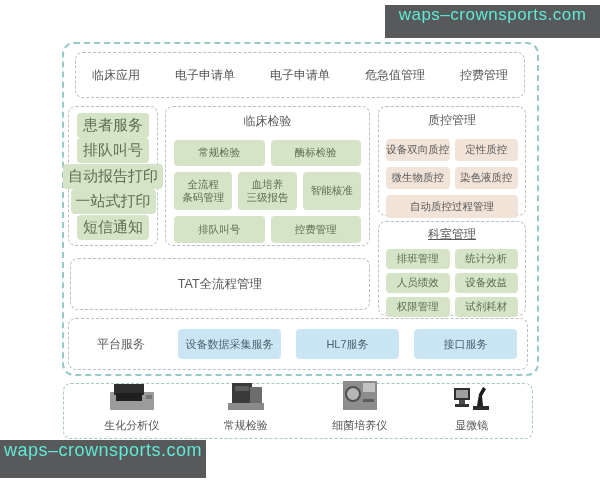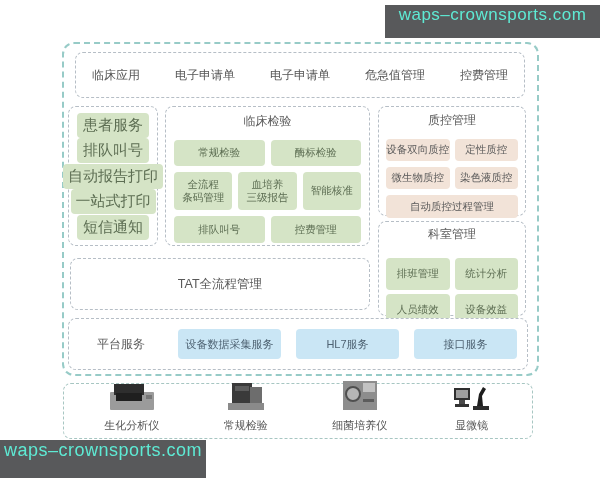--- a/index.html
+++ b/index.html
@@ -43,23 +43,23 @@
   .lab .row3 .gbox { height:27px; }
 
   
   .qc { left:378px; top:106px; width:148px; height:110px; padding:5px 7px; }
   .qc .row { gap:5px; }
   .qc .pbox { height:22px; }
   .qc .row3 .pbox { height:23px; }
 
   
   .dept { left:378px; top:221px; width:148px; height:95px; padding:4px 7px; }
-  .dept .sec-title { margin-bottom:15px; }
+  .dept .sec-title { margin-bottom:6px;text-decoration:underline; }
   .dept .row { gap:5px; margin-bottom:4px; }
-  .dept .gbox { height:32px; }
+  .dept .gbox { height:20px; }
 
   
   .tat { left:70px; top:258px; width:300px; height:52px;
          display:flex; align-items:center; justify-content:center; font-size:12.5px; color:#595959; }
 
   
   .platform { left:68px; top:318px; width:460px; height:52px;
               display:flex; align-items:center; padding:0 10px; gap:15px; }
   .platform-label { width:84px; text-align:center; font-size:12px; color:#595959; flex:none; }
   .bbox { flex:1; background:var(--blue); height:30px; display:flex; align-items:center; justify-content:center;

